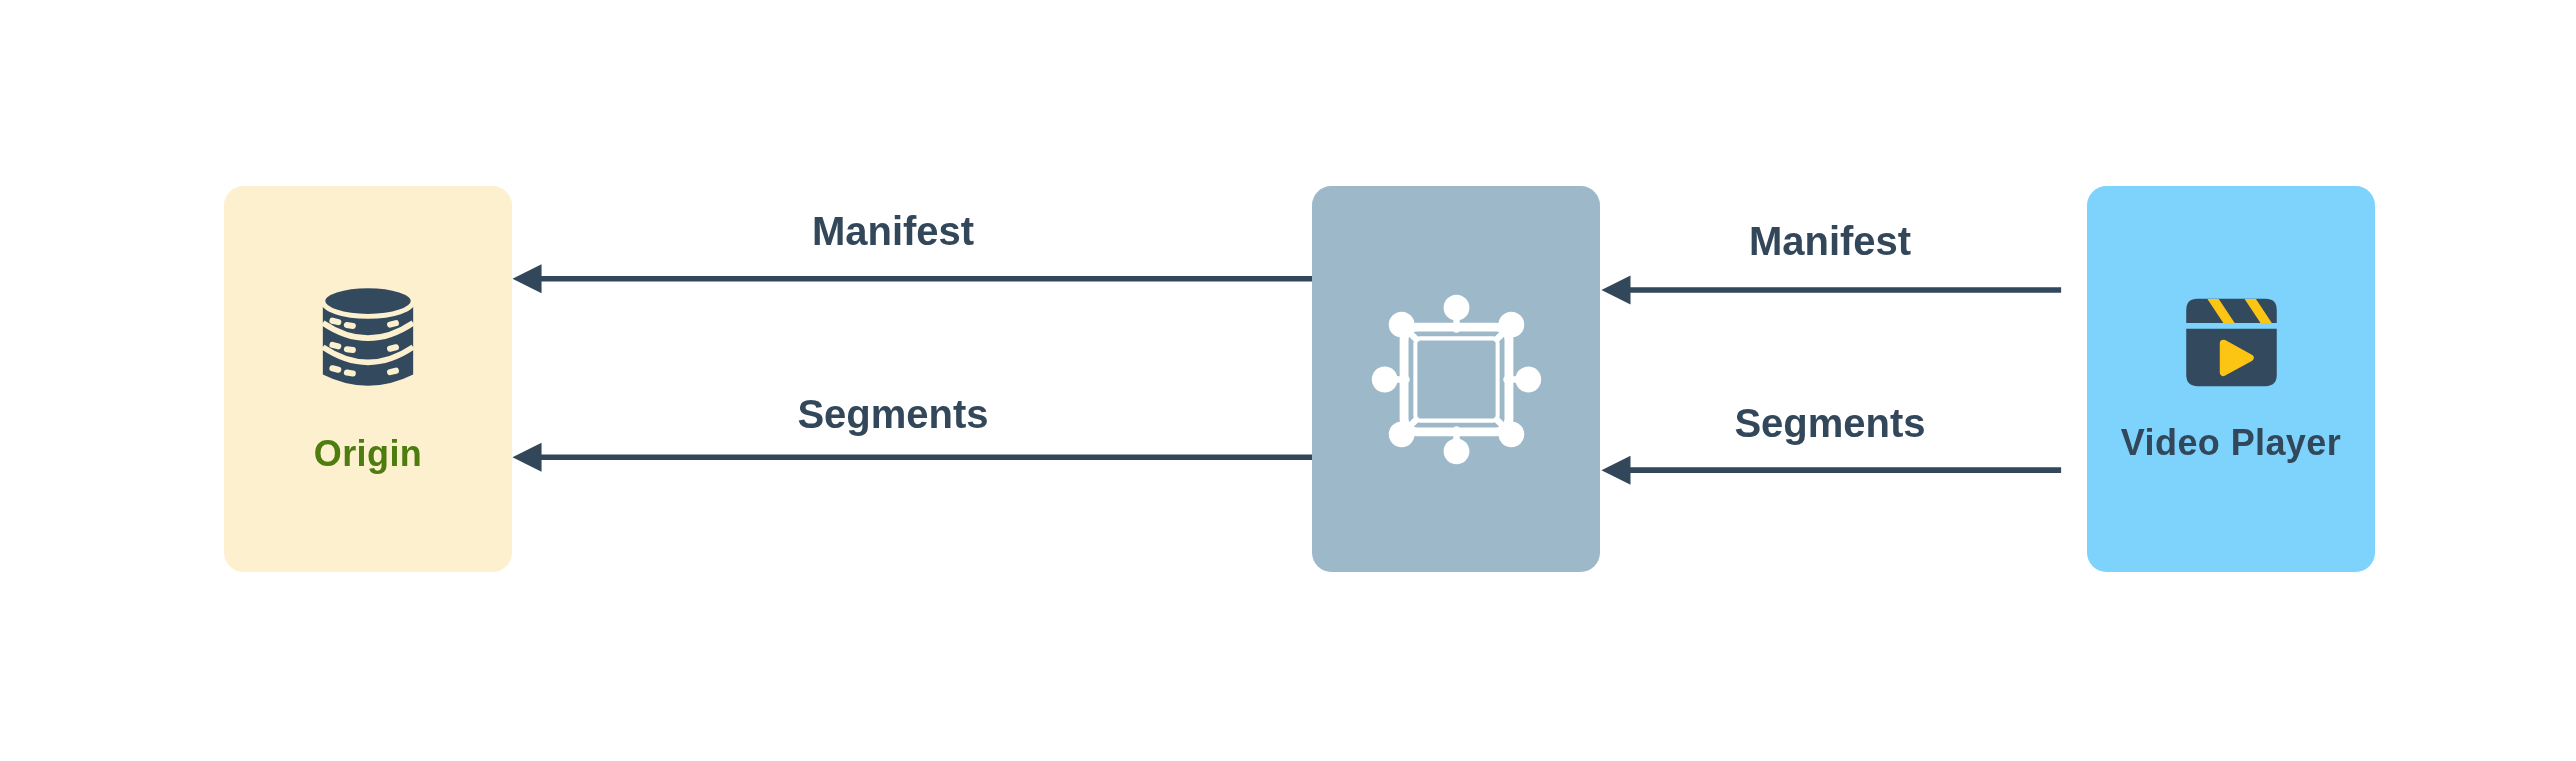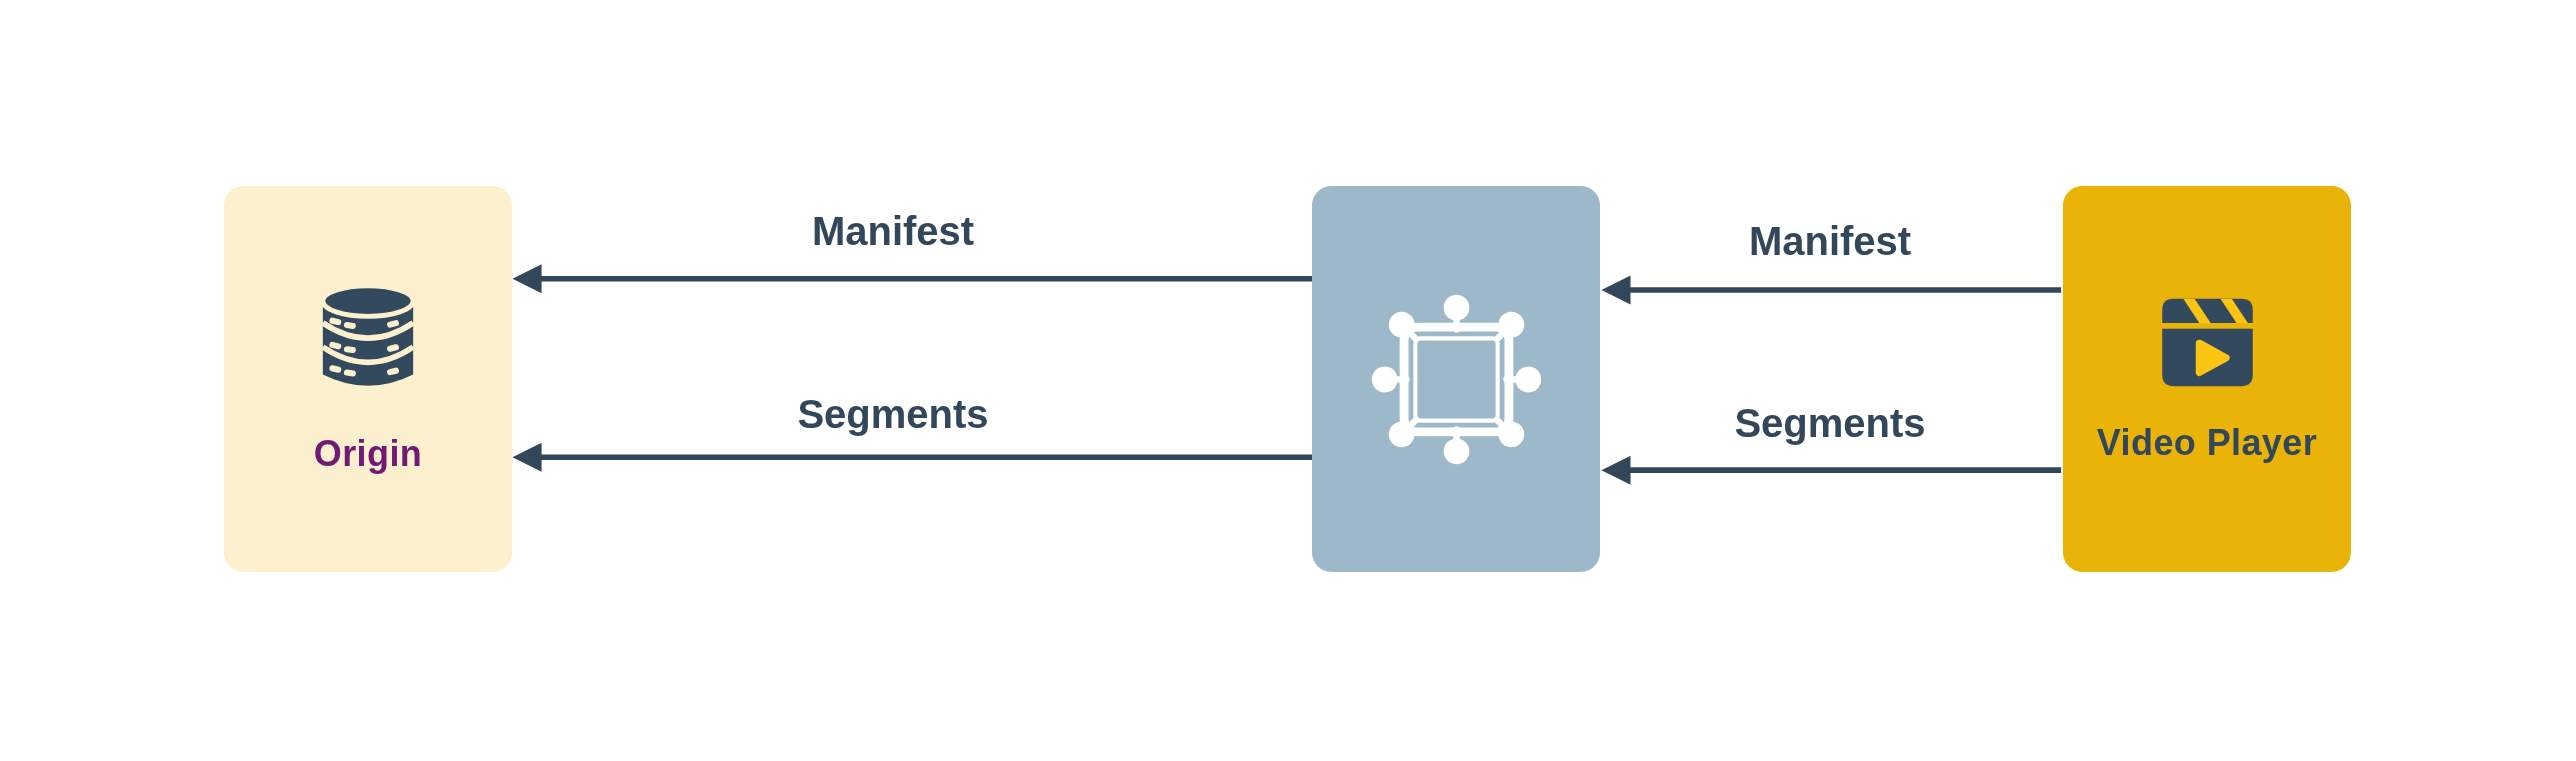--- a/index.html
+++ b/index.html
@@ -99,21 +99,21 @@
         <rect x="32" y="47.5" width="15" height="7.5" rx="3.75" transform="rotate(8 39.5 51.25)"></rect>
         <rect x="85.5" y="45.5" width="15" height="7.5" rx="3.75" transform="rotate(-14 93 49.25)"></rect>
         <rect x="14" y="72.5" width="15" height="7.5" rx="3.75" transform="rotate(14 21.5 76.25)"></rect>
         <rect x="32" y="77.5" width="15" height="7.5" rx="3.75" transform="rotate(8 39.5 81.25)"></rect>
         <rect x="85.5" y="75.5" width="15" height="7.5" rx="3.75" transform="rotate(-14 93 79.25)"></rect>
         <rect x="14" y="101.5" width="15" height="7.5" rx="3.75" transform="rotate(14 21.5 105.25)"></rect>
         <rect x="32" y="106.5" width="15" height="7.5" rx="3.75" transform="rotate(8 39.5 110.25)"></rect>
         <rect x="85.5" y="104.5" width="15" height="7.5" rx="3.75" transform="rotate(-14 93 108.25)"></rect>
       </g>
     </svg>
-    <div class="node-label" style="color: #701a75;">Origin</div>
+    <div class="node-label" style="color: #4d7c0f;">Origin</div>
   </div>
 
   <div class="node" id="node-cdn" style="background-color: rgb(156, 184, 201);">
     <svg width="171" height="171" viewBox="0 0 212 212">
       <g stroke-width="8" stroke-linecap="round" style="stroke: rgb(255, 255, 255);">
         <line x1="106" y1="30" x2="106" y2="44"></line>
         <line x1="106" y1="168" x2="106" y2="182"></line>
         <line x1="30" y1="106" x2="44" y2="106"></line>
         <line x1="168" y1="106" x2="182" y2="106"></line>
         <line x1="42" y1="42" x2="56" y2="56"></line>
@@ -130,21 +130,21 @@
         <circle cx="174" cy="38" r="16"></circle>
         <circle cx="38" cy="174" r="16"></circle>
         <circle cx="174" cy="174" r="16"></circle>
       </g>
       <rect x="41" y="41" width="130" height="130" rx="16" fill="none" stroke-width="11" style="stroke: rgb(255, 255, 255);"></rect>
       <rect x="55" y="55" width="102" height="102" rx="6" fill="none" stroke-width="5" style="stroke: rgb(255, 255, 255);"></rect>
       <text class="cdn-icon-text" x="106" y="108" text-anchor="middle" dominant-baseline="central" font-size="40" font-weight="600" letter-spacing="2" style="fill: rgb(156, 184, 201);">CDN</text>
     </svg>
   </div>
 
-  <div class="node" id="node-video" style="background-color: #eab308;">
+  <div class="node" id="node-video" style="background-color: #7dd3fc; margin-left: 24px;">
     <svg width="97" height="97" viewBox="0 0 120 120">
       <defs>
         <clipPath id="barclip">
           <path d="M4 36 V20 Q4 6 18 6 H102 Q116 6 116 20 V36 Z"></path>
         </clipPath>
       </defs>
       <path d="M4 36 V20 Q4 6 18 6 H102 Q116 6 116 20 V36 Z" style="fill: rgb(51, 74, 94);"></path>
       <g clip-path="url(#barclip)" style="fill: rgb(253, 197, 19);">
         <polygon points="30,6 44,6 64,36 50,36"></polygon>
         <polygon points="76,6 90,6 110,36 96,36"></polygon>

